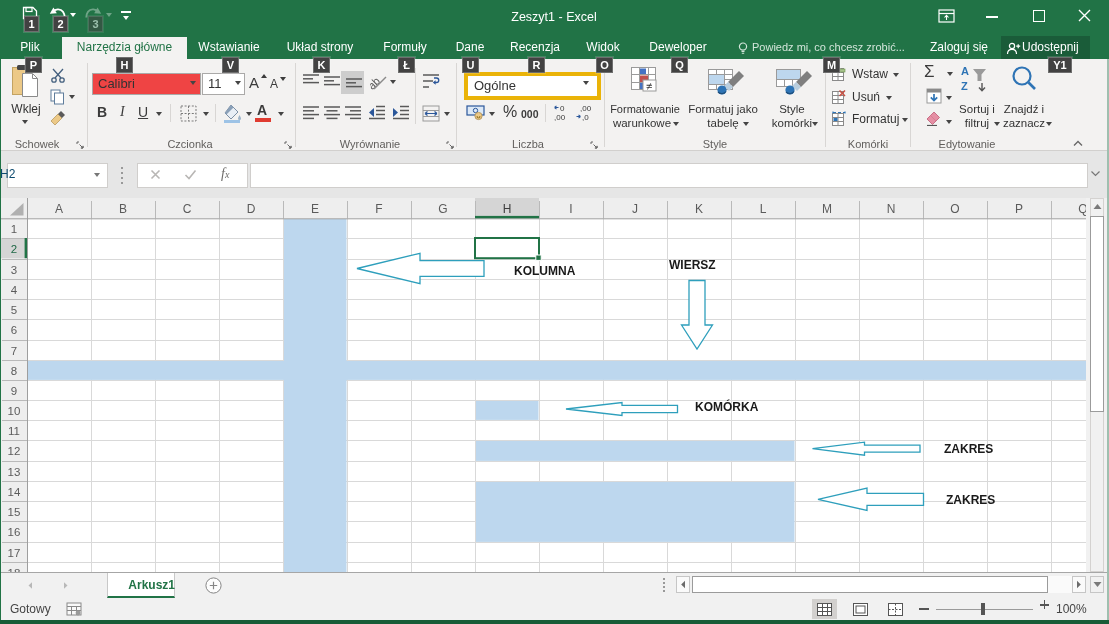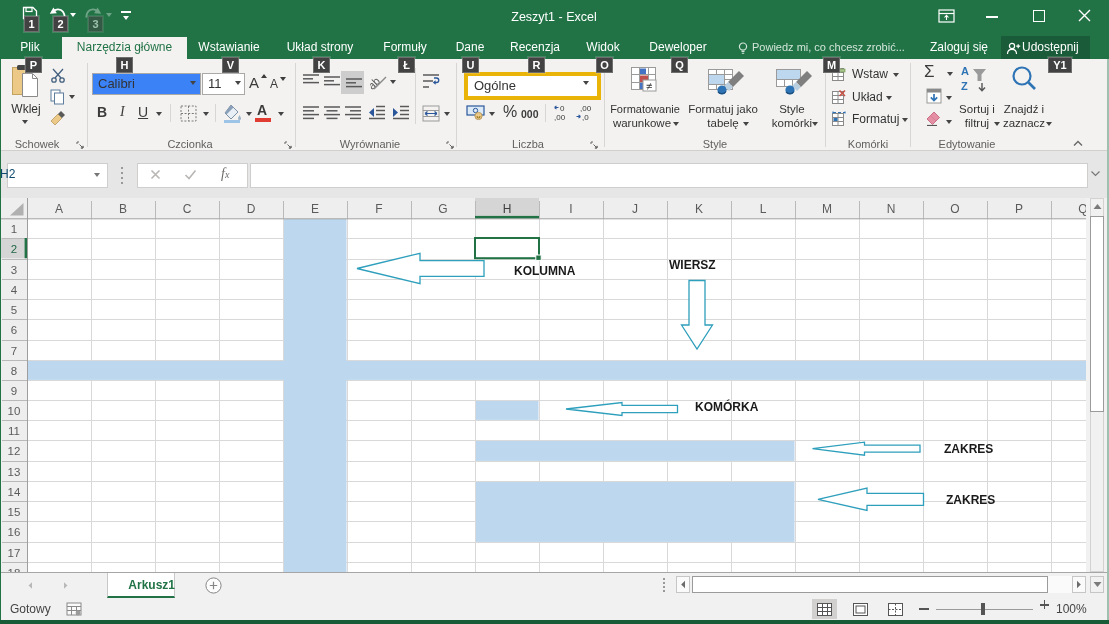--- a/index.html
+++ b/index.html
@@ -107,21 +107,21 @@
 </svg>
 <div class="dd" style="left:69px;top:95px"></div>
 <svg class="abs" style="left:50px;top:110px" width="16" height="16" viewBox="0 0 16 16">
 <path d="M1 11 L8 4 L12 8 L5 15 Z" fill="#ecc987" stroke="#b99a5f" stroke-width=".8"></path>
 <path d="M8 4 L11 1 L15 5 L12 8 Z" fill="#5a5a5a"></path>
 </svg>
 <div class="glabel" style="left:6px;width:62px">Schowek</div>
 <svg class="abs" style="left:76px;top:141px" width="8" height="8" viewBox="0 0 8 8">
 <path d="M1 3 V1 H3 M5 7 H7 V5 M3.5 3.5 L7 7 M7 7 v-2.2 M7 7 h-2.2" stroke="#666" stroke-width="1" fill="none"></path>
 </svg>
-<div class="abs" style="left:92px;top:73px;width:107px;height:20px;background:#3b82f6;border:1px solid #aaa9a8">
+<div class="abs" style="left:92px;top:73px;width:107px;height:20px;background:#ef4444;border:1px solid #aaa9a8">
 <span style="position:absolute;left:5px;top:2px;font-size:13px;color:#333">Calibri</span>
     </div>
 <div class="dd" style="left:190px;top:81px"></div>
 <div class="abs" style="left:202px;top:73px;width:41px;height:20px;background:#fff;border:1px solid #aaa9a8">
 <span style="position:absolute;left:5px;top:2px;font-size:13px;color:#333">11</span>
     </div>
 <div class="dd" style="left:235px;top:81px"></div>
 <div class="rtxt" style="left:249px;top:74px;font-size:15px;color:#3b3b3b">A</div>
 <div class="abs" style="left:261px;top:74px;width:0;height:0;border-left:3.2px solid transparent;border-right:3.2px solid transparent;border-bottom:4.5px solid #3b3b3b"></div>
 <div class="rtxt" style="left:270px;top:77px;font-size:12px;color:#3b3b3b">A</div>
@@ -306,21 +306,21 @@
     </svg>
 <div class="rtxt" style="left:852px;top:67px;font-size:12px">Wstaw</div>
 <div class="dd" style="left:893px;top:73px"></div>
 <svg class="abs" style="left:830px;top:88.5px" width="16" height="16" viewBox="0 0 16 16">
 <rect x="2.5" y="2.5" width="11" height="12" fill="#fff" stroke="#8a8a8a" stroke-width="1"></rect>
 <line x1="8" y1="2.5" x2="8" y2="14.5" stroke="#8a8a8a" stroke-width="1"></line>
 <line x1="2.5" y1="6.5" x2="13.5" y2="6.5" stroke="#8a8a8a" stroke-width="1"></line>
 <line x1="2.5" y1="10.5" x2="13.5" y2="10.5" stroke="#8a8a8a" stroke-width="1"></line>
 <path d="M9.5 1.5 L15 7 M15 1.5 L9.5 7" stroke="#c75144" stroke-width="1.6"></path>
     </svg>
-<div class="rtxt" style="left:852px;top:89.5px;font-size:12px">Układ</div>
+<div class="rtxt" style="left:852px;top:89.5px;font-size:12px">Usuń</div>
 <div class="dd" style="left:886px;top:96px"></div>
 <svg class="abs" style="left:830px;top:111px" width="16" height="16" viewBox="0 0 16 16">
 <rect x="2.5" y="2.5" width="11" height="12" fill="#fff" stroke="#8a8a8a" stroke-width="1"></rect>
 <line x1="8" y1="2.5" x2="8" y2="14.5" stroke="#8a8a8a" stroke-width="1"></line>
 <line x1="2.5" y1="6.5" x2="13.5" y2="6.5" stroke="#8a8a8a" stroke-width="1"></line>
 <line x1="2.5" y1="10.5" x2="13.5" y2="10.5" stroke="#8a8a8a" stroke-width="1"></line>
 <path d="M3 1.5 h3 m2 0 h3 m2 0 h2 M3 0.5 v2 M15 0.5 v2" stroke="#2e74b5" stroke-width="1.2" fill="none"></path>
       <rect x="3.5" y="7" width="4" height="3" fill="#2e74b5"></rect>
     </svg>
 <div class="rtxt" style="left:852px;top:112px;font-size:12px">Formatuj</div>

